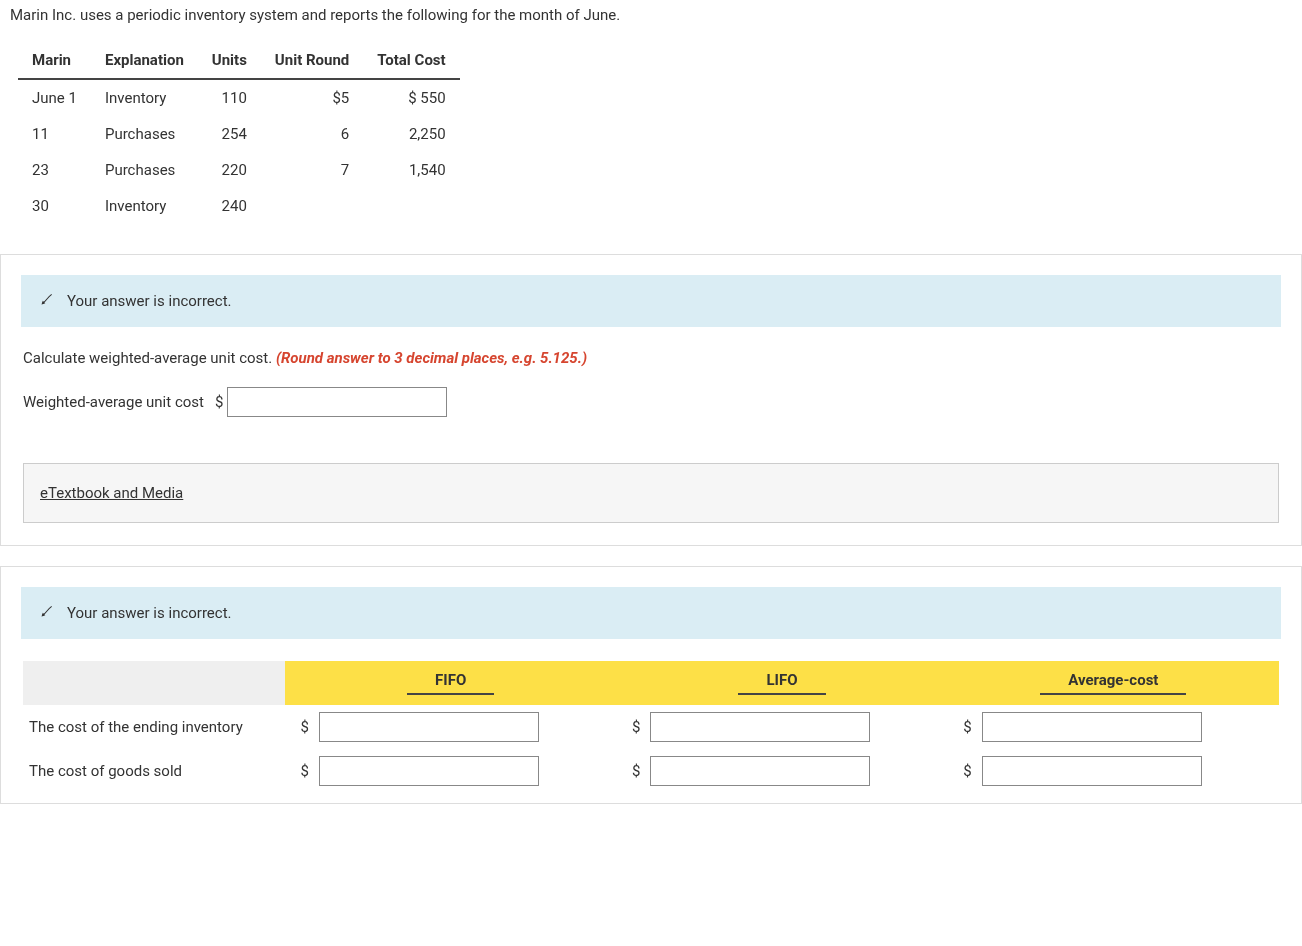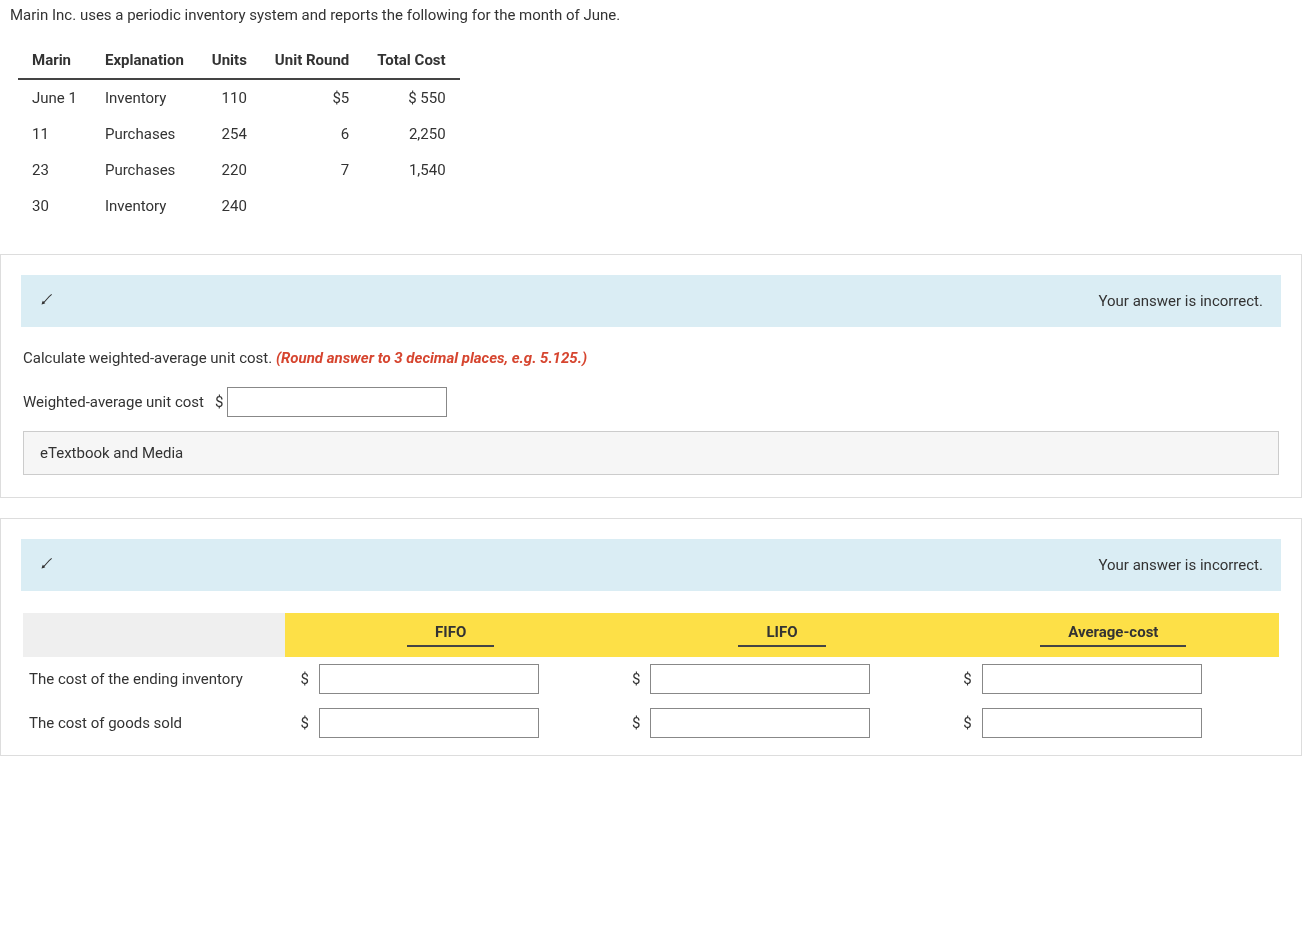--- a/index.html
+++ b/index.html
@@ -39,54 +39,54 @@
     margin: 0 0 20px 0;
     position: relative;
   }
   .alert {
     background: #daedf4;
     margin: 20px 20px 0 20px;
     padding: 16px 18px;
     display: flex;
     align-items: center;
     color: #333;
-    justify-content: space-between;
   }
   .alert .dismiss {
     margin-right: 12px;
     color: #333;
   }
   .panel-body {
     padding: 22px 22px 10px 22px;
   }
   .instruction {
     margin-bottom: 20px;
   }
   .red-italic {
     color: #d9534f;
     color: #d6452f;
     font-weight: 700;
     font-style: italic;
   }
   .input-line {
-    margin-bottom: 4px;
+    margin-bottom: 20px;
   }
   .text-input {
     border: 1px solid #888;
     height: 26px;
     width: 210px;
     padding: 1px 4px;
     font-size: 14px;
   }
   .etb-bar {
     border: 1px solid #ccc;
     background: #f6f6f6;
-    margin: 0 22px 22px 22px;
-    padding: 12px 16px;
+    margin: 16px 22px 22px 22px;
+    padding: 20px 16px;
     cursor: pointer;
+    text-decoration: underline;
   }
   .calc-table {
     width: 100%;
     border-collapse: collapse;
   }
   .calc-table th {
     background: #fde047;
     padding: 10px 8px;
     font-weight: 700;
     text-align: center;

